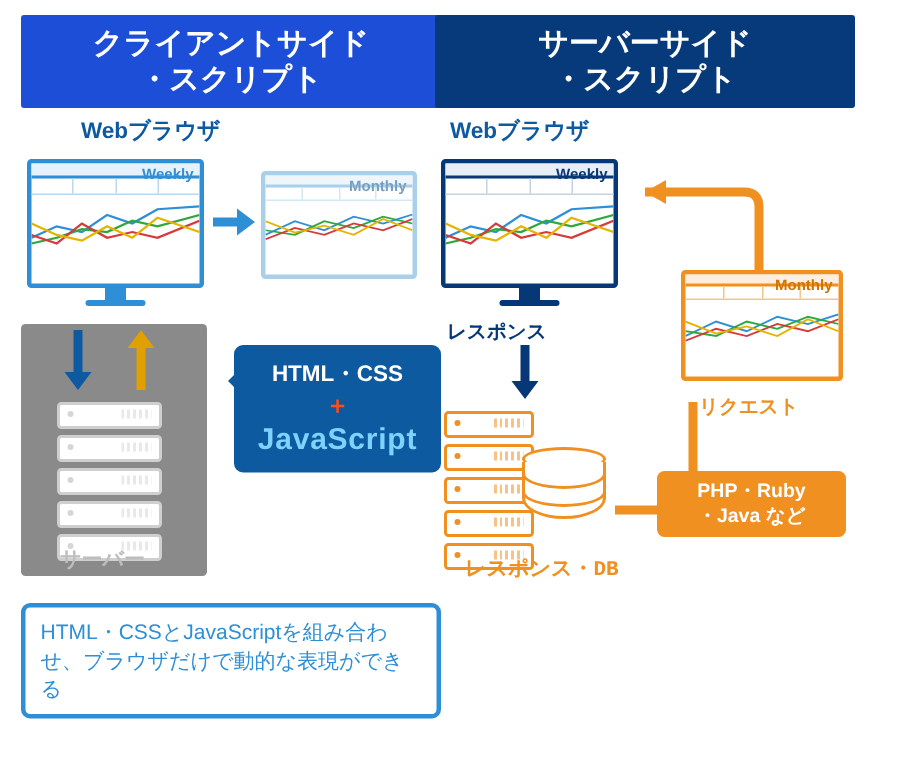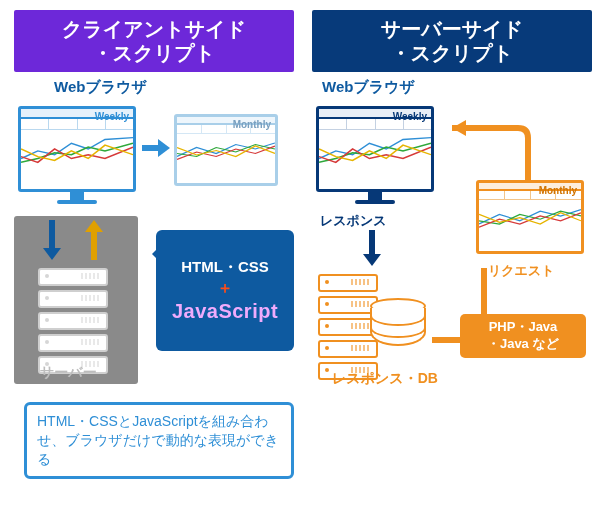--- a/index.html
+++ b/index.html
@@ -4,26 +4,26 @@
 <style>
   html,body{margin:0;padding:0}
   body{
     width:600px;height:508px;
     font-family:"Hiragino Kaku Gothic ProN","Meiryo",sans-serif;
     background:#fff;
     position:relative;
   }
   .col{position:absolute;top:10px;bottom:10px;width:280px}
   .left{left:14px}
-  .right{right:8px}
+  .right{right:30px}
   .headbar{
     position:relative;height:62px;border-radius:2px;margin-bottom:6px;
     display:flex;align-items:center;justify-content:center;
   }
-  .left .headbar{background:#6d28d9;color:#fff}
+  .left .headbar{background:#1d4ed8;color:#fff}
   .right .headbar{background:#073a7a;color:#fff}
   .headbar .title{
     font-weight:700;font-size:20px;text-align:center;line-height:1.2;
   }
   .sublabel{
     color:#0e5aa0;font-size:15px;font-weight:700;margin:4px 0 2px 0;
   }
   .right .sublabel{color:#0e5aa0}
   
   .monitor{
@@ -57,41 +57,41 @@
     background:currentColor;
   }
   .server .srow::after{
     content:"";position:absolute;right:5px;top:3px;width:20px;height:6px;
     background:repeating-linear-gradient(90deg,currentColor 0 2px,transparent 2px 4px);
     opacity:.55;
   }
   
   .callout{
     position:absolute;border:3px solid;border-radius:6px;background:#fff;
-    padding:7px 10px;font-size:14px;line-height:1.35;font-weight:500;margin-left:10px;
+    padding:7px 10px;font-size:14px;line-height:1.35;font-weight:500;
   }
   .left .callout{border-color:#2f8fd6;color:#2f8fd6}
   .right .callout{border-color:#063877;color:#063877}
   
   .bubble{
     position:absolute;background:#0e5aa0;color:#fff;border-radius:6px;
-    padding:28px 12px;font-size:15px;font-weight:700;text-align:center;
+    padding:10px 12px;font-size:15px;font-weight:700;text-align:center;
   }
   .bubble .plus{color:#ff4d17;font-size:16px;font-weight:900;display:block;margin:1px 0}
-  .bubble .js{color:#f0abfc;font-size:20px;font-weight:900;letter-spacing:.5px}
+  .bubble .js{color:#7dd3fc;font-size:20px;font-weight:900;letter-spacing:.5px}
   .bubble::before{
     content:"";position:absolute;left:-14px;top:14px;
     border:10px solid transparent;border-right-color:#0e5aa0;
   }
   
   .graybox{
     position:absolute;background:#8a8a8a;border-radius:3px;
   }
   .svlabel{
-    position:absolute;font-weight:700;
+    position:absolute;font-weight:700;font-family:Liberation Mono, monospace;
   }
   .reqlabel{
     position:absolute;font-size:13px;font-weight:700;
   }
   
   .db{
     position:absolute;width:56px;
   }
   .db .lid{height:12px;border:2px solid;border-radius:50%/50%;background:#fff}
   .db .body{
@@ -286,17 +286,17 @@
   <div class="db" style="left:58px;top:288px;color:#f09020">
     <div class="lid" style="border-color:#f09020"></div>
     <div class="body" style="border-color:#f09020">
       <div class="ring" style="top:6px;border-color:#f09020"></div>
       <div class="ring" style="top:18px;border-color:#f09020"></div>
     </div>
   </div>
   <div class="svlabel" style="left:20px;top:360px;color:#f09020;font-size:14px">レスポンス・DB</div>
 
   <div class="pill" style="left:148px;top:304px;width:110px">
-    <span>PHP・Java</span><br>
+    <span>PHP・Ruby</span><br>
     <span>・Java など</span>
   </div>
 
 </div>
 
 </body></html>

